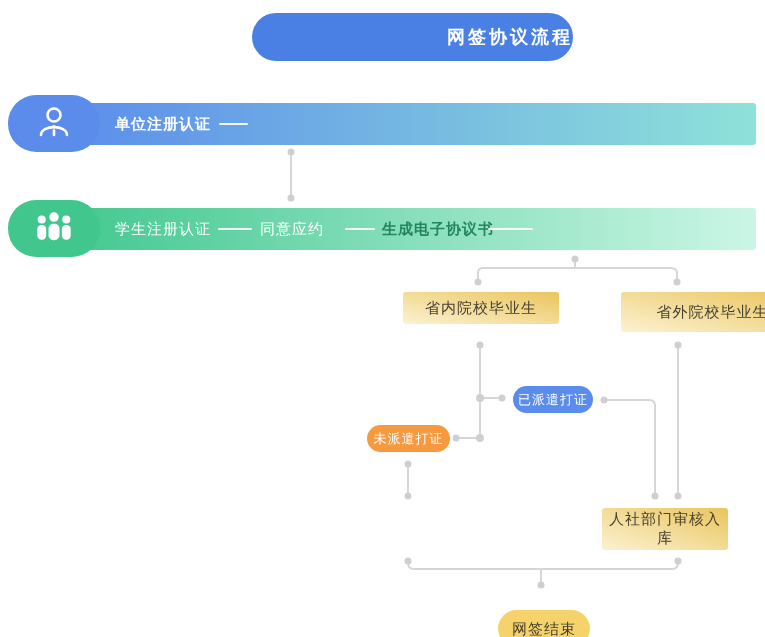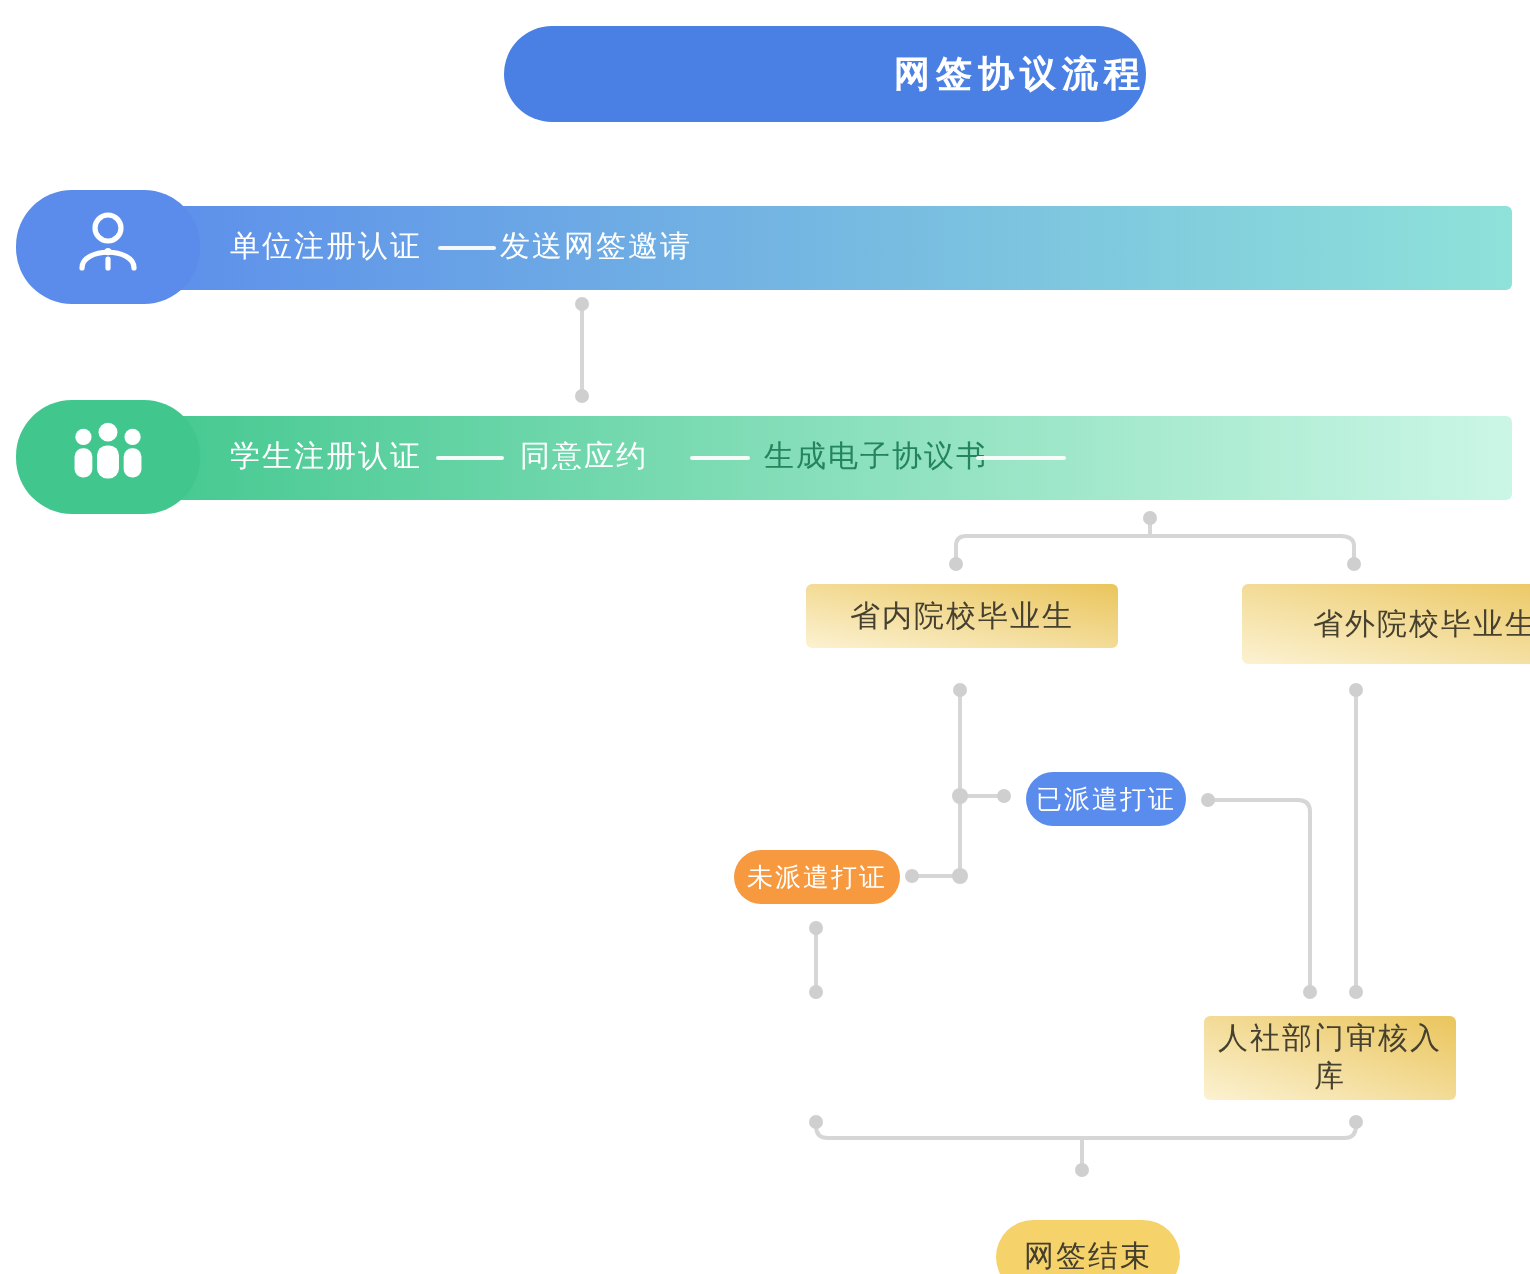--- a/index.html
+++ b/index.html
@@ -20,23 +20,23 @@
   
   .rowbar{position:absolute;left:54px;width:702px;height:42px;z-index:2;border-radius:0 3px 3px 0;}
   .rowbar.blue{top:103px;background:linear-gradient(90deg,var(--row-blue,#5b8ceb),var(--row-blue-end,#8ee2d9));}
   .rowbar.green{top:208px;background:linear-gradient(90deg,var(--row-green,#41c78e),var(--row-green-end,#cbf6e6));}
   .rowblob{position:absolute;left:8px;width:92px;height:57px;border-radius:28px;z-index:3;
     display:flex;align-items:center;justify-content:center;}
   .rowblob.blue{top:95px;background:var(--row-blue,#5b8ceb);}
   .rowblob.green{top:200px;background:var(--row-green,#41c78e);}
   .steplabel{position:absolute;height:42px;line-height:42px;font-size:15px;letter-spacing:1px;
     color:#fff;z-index:4;white-space:nowrap;}
-  .steplabel.r1{top:103px;}
+  .steplabel.r1{top:103px;font-weight:bold;}
   .steplabel.r2{top:208px;}
-  .steplabel.dark{color:var(--green-text,#23845e);}
+  .steplabel.dark{color:var(--green-text,#23845e);font-weight:bold;}
   .dash{position:absolute;height:2px;border-radius:1px;background:rgba(255,255,255,.92);z-index:4;}
   .dash.r1{top:123px;}
   .dash.r2{top:228px;}
   
   .goldbox{
     position:absolute;z-index:2;border-radius:3px;text-align:center;
     background:linear-gradient(to left bottom,var(--gold,#eac55c),var(--gold-light,#fcf2d2));
     color:var(--box-text,#46402f);font-size:15px;letter-spacing:1px;
     display:flex;align-items:center;justify-content:center;
   }
@@ -98,21 +98,20 @@
       <svg viewBox="0 0 36 36" width="36" height="36">
         <circle cx="18" cy="11" r="6.5" fill="none" stroke="#fff" stroke-width="2.6"></circle>
         <path d="M5 31 C5 20.5 31 20.5 31 31" fill="none" stroke="#fff" stroke-width="2.6" stroke-linecap="round"></path>
         <circle cx="18" cy="22.8" r="1.8" fill="#fff"></circle>
         <path d="M18 26.5 L18 31" stroke="#fff" stroke-width="2.6" stroke-linecap="round"></path>
       </svg>
     </span>
   </div>
   <div class="steplabel r1" style="left:115px">单位注册认证</div>
   <div class="dash r1" style="left:219px;width:29px"></div>
-  <div class="steplabel r1" style="left:250px">发送网签邀请</div>
 
   <div class="rowbar green"></div>
   <div class="rowblob green">
     <span>
       <svg viewBox="0 0 44 36" width="42" height="34">
         <circle cx="22" cy="7.5" r="5" fill="#fff"></circle>
         <rect x="16.2" y="14.5" width="11.6" height="17.5" rx="5.2" fill="#fff"></rect>
         <circle cx="9" cy="10" r="4.3" fill="#fff"></circle>
         <rect x="4.3" y="16" width="9.4" height="15.5" rx="4.4" fill="#fff"></rect>
         <circle cx="35" cy="10" r="4.3" fill="#fff"></circle>

